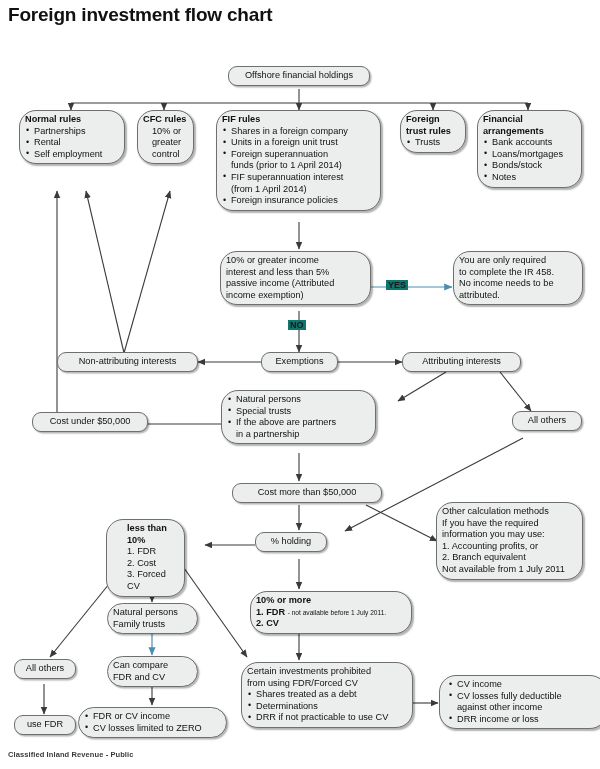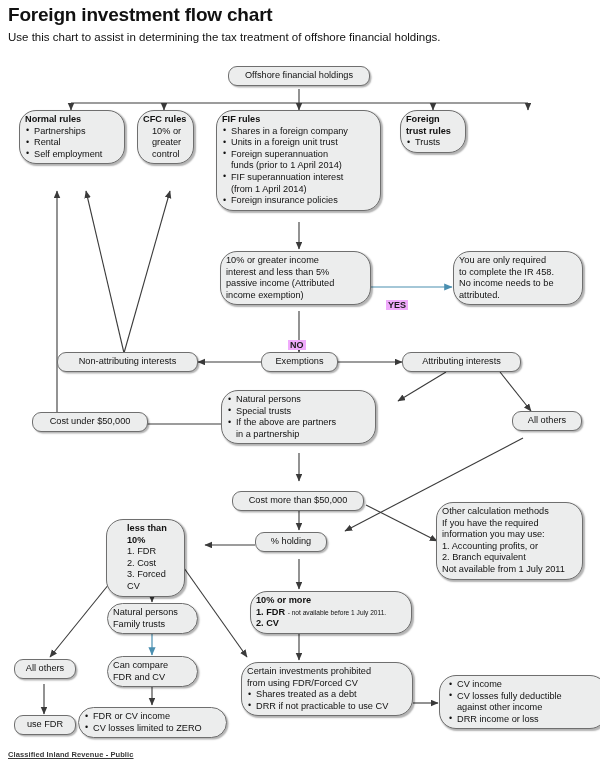--- a/index.html
+++ b/index.html
@@ -17,21 +17,21 @@
     position:absolute;left:8px;top:4px;
     font-size:19px;font-weight:bold;letter-spacing:-0.2px;
     color:#111;
   }
   .page-subtitle{
     position:absolute;left:8px;top:31px;
     font-size:11.5px;color:#111;
   }
   .footer-note{
     position:absolute;left:8px;top:750px;
-    font-size:7.5px;color:#3a3a3a;font-weight:bold;letter-spacing:0.1px;text-decoration:underline;
+    font-size:7.5px;color:#3a3a3a;font-weight:bold;letter-spacing:0.1px;
   }
 
   svg.edges{position:absolute;left:0;top:0;width:600px;height:769px;overflow:visible;}
 
   .node{
     position:absolute;
     box-sizing:border-box;
     background:#eceded;
     border:1px solid #6f6f6f;
     border-radius:17px;
@@ -48,30 +48,29 @@
     position:relative;padding-left:9px;margin:0;
   }
   .node li:before{
     content:"\2022";position:absolute;left:1px;top:-0.5px;font-size:9px;
   }
   .node .cont{display:block;padding-left:9px;}
   .node .small{font-size:6.6px;font-weight:normal;}
   .bold{font-weight:bold;}
   .edge-label{
     position:absolute;font-size:9px;font-weight:bold;color:#1a1a1a;
-    background:#f0abfc;padding:0 2px;margin-top:20px;
+    background:#0f766e;padding:0 2px;
   }
 </style>
 </head>
 <body>
 
 <div id="stage">
 
   <div class="page-title">Foreign investment flow chart</div>
-  <div class="page-subtitle">Use this chart to assist in determining the tax treatment of offshore financial holdings.</div>
 
   <svg class="edges" viewBox="0 0 600 769">
     <defs>
       <marker id="ah" markerWidth="8" markerHeight="8" refX="6.5" refY="3" orient="auto" markerUnits="strokeWidth">
         <path d="M0,0 L7,3 L0,6 z" fill="#3a3a3a"></path>
       </marker>
       <marker id="ahb" markerWidth="8" markerHeight="8" refX="6.5" refY="3" orient="auto" markerUnits="strokeWidth">
         <path d="M0,0 L7,3 L0,6 z" fill="#4a8fb0"></path>
       </marker>
     </defs>
@@ -174,20 +173,30 @@
   </div>
 
   <div class="node" style="left:400px;top:110px;width:66px;">
     <span class="hdr">Foreign</span>
     <span class="hdr">trust rules</span>
     <ul>
       <li>Trusts</li>
     </ul>
   </div>
 
+  <div class="node" style="left:477px;top:110px;width:105px;">
+    <span class="hdr">Financial</span>
+    <span class="hdr">arrangements</span>
+    <ul>
+      <li>Bank accounts</li>
+      <li>Loans/mortgages</li>
+      <li>Bonds/stock</li>
+      <li>Notes</li>
+    </ul>
+  </div>
 
   <div class="node" style="left:220px;top:251px;width:151px;">
     <span>10% or greater income</span><br>
     <span>interest and less than 5%</span><br>
     <span>passive income (Attributed</span><br>
     <span>income exemption)</span>
   </div>
 
   <div class="node" style="left:453px;top:251px;width:130px;">
     <span>You are only required</span><br>
@@ -221,21 +230,21 @@
       <li>Special trusts</li>
       <li>If the above are partners</li>
     </ul>
     <span class="cont">in a partnership</span>
   </div>
 
   <div class="node pill" style="left:512px;top:411px;width:70px;">
     <span>All others</span>
   </div>
 
-  <div class="node pill" style="left:232px;top:483px;width:132px;margin-top:8px;">
+  <div class="node pill" style="left:232px;top:483px;width:150px;">
     <span>Cost more than $50,000</span>
   </div>
 
   <div class="node" style="left:436px;top:502px;width:147px;">
     <span>Other calculation methods</span><br>
     <span>If you have the required</span><br>
     <span>information you may use:</span><br>
     <span>1. Accounting profits, or</span><br>
     <span>2. Branch equivalent</span><br>
     <span>Not available from 1 July 2011</span>
@@ -271,20 +280,21 @@
   <div class="node" style="left:107px;top:656px;width:91px;">
     <span>Can compare</span><br>
     <span>FDR and CV</span>
   </div>
 
   <div class="node" style="left:241px;top:662px;width:172px;">
     <span>Certain investments prohibited</span><br>
     <span>from using FDR/Forced CV</span>
     <ul>
       <li>Shares treated as a debt</li>
+      <li>Determinations</li>
       <li>DRR if not practicable to use CV</li>
     </ul>
   </div>
 
   <div class="node pill" style="left:14px;top:715px;width:62px;">
     <span>use FDR</span>
   </div>
 
   <div class="node" style="left:78px;top:707px;width:149px;">
     <ul>

